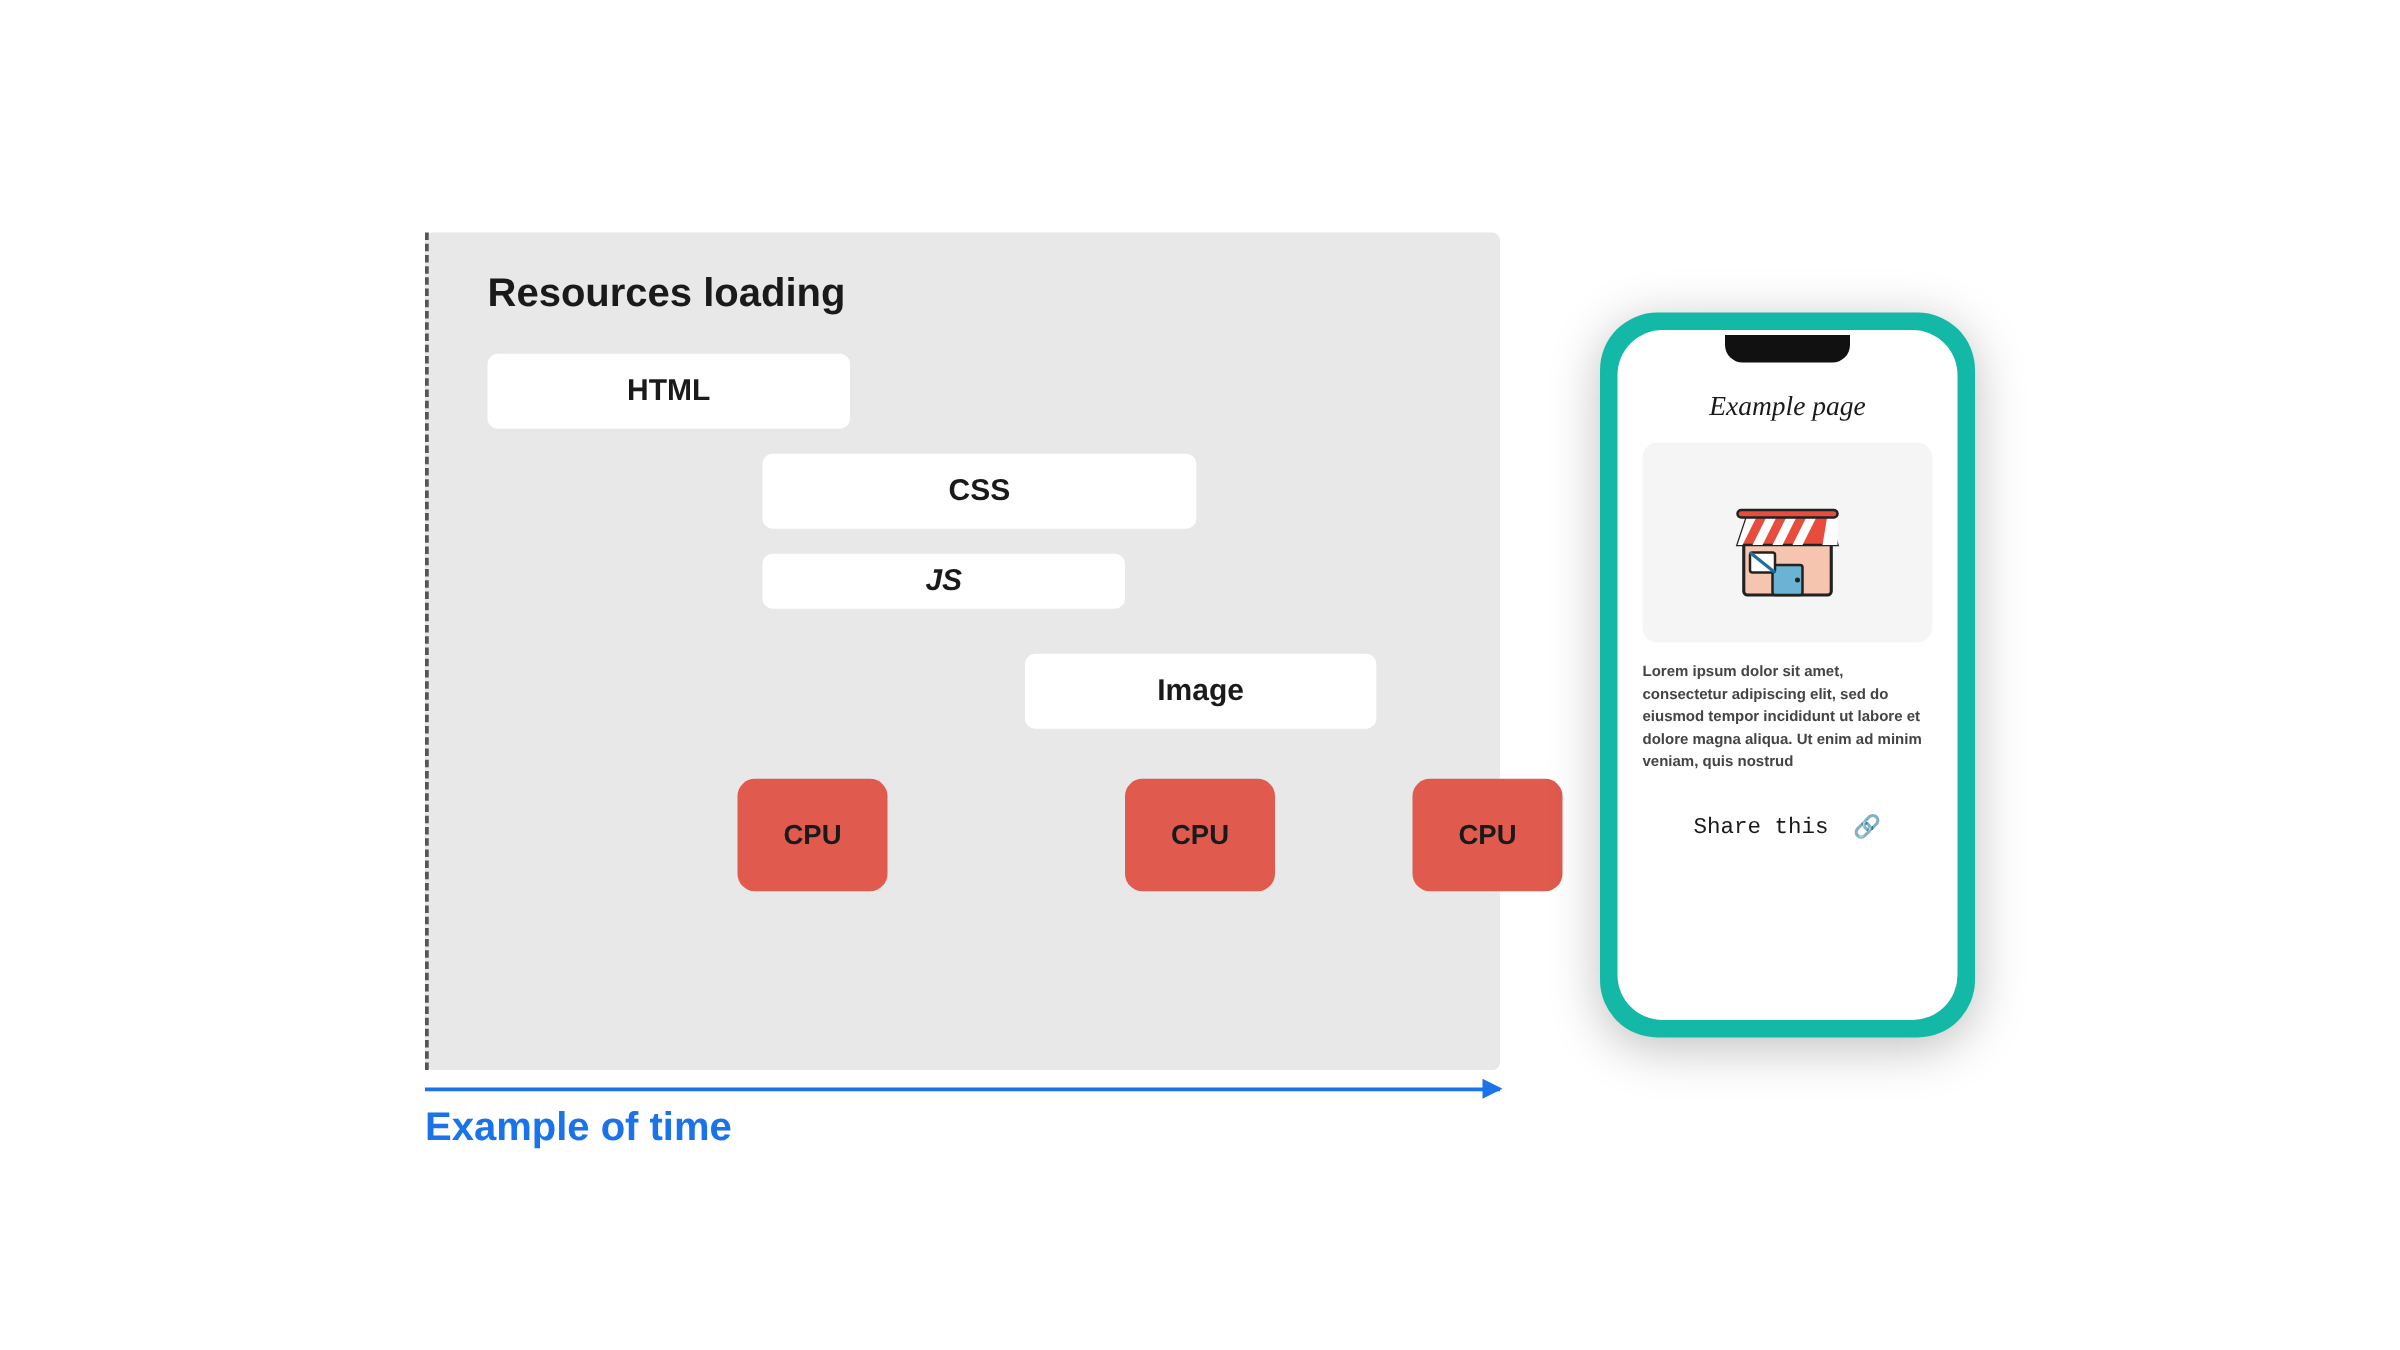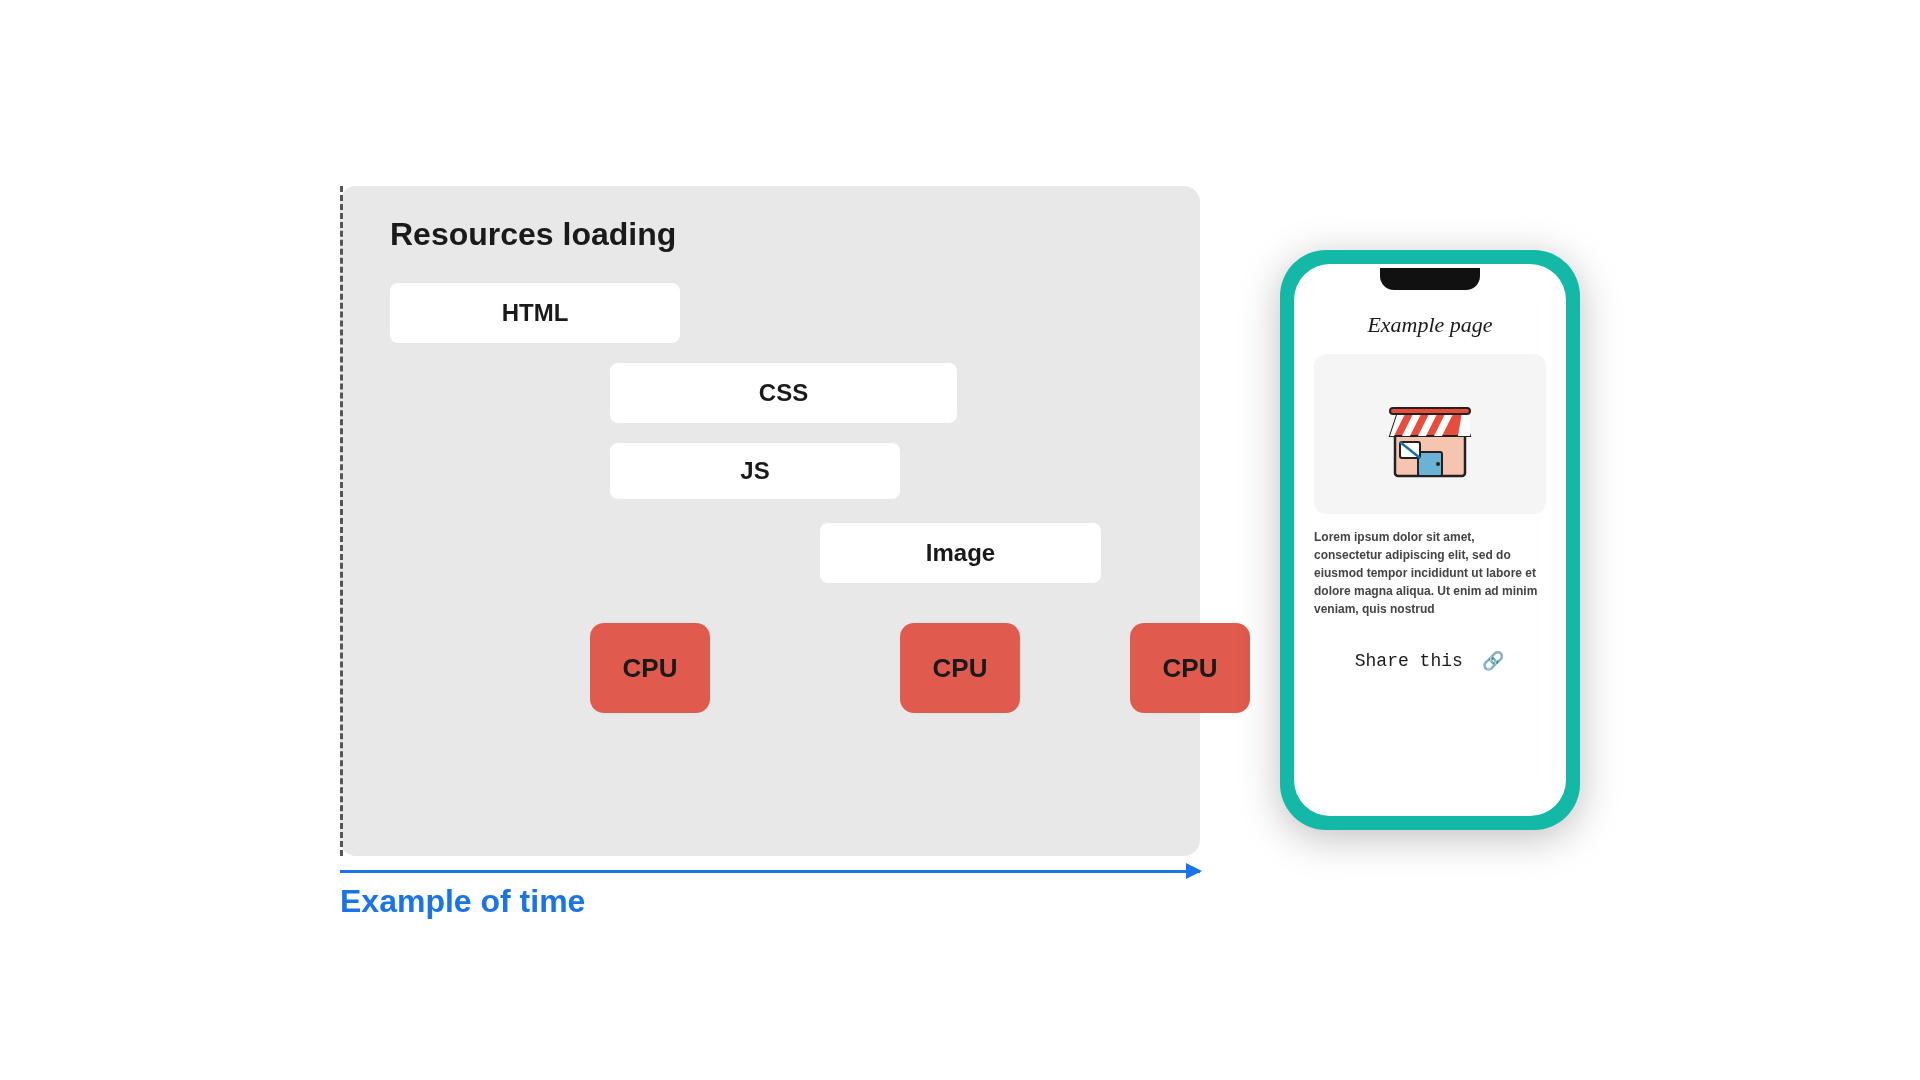--- a/index.html
+++ b/index.html
@@ -20,21 +20,21 @@
       position: relative;
       width: 860px;
       height: 760px;
       display: flex;
       flex-direction: column;
       justify-content: flex-end;
     }
 
     .diagram-box {
       background: #e8e8e8;
-      border-radius: 16px;
+      border-radius: 6px;
       padding: 30px 30px 60px 30px;
       position: relative;
       width: 860px;
       height: 670px;
     }
 
     .dashed-left {
       position: absolute;
       left: 0;
       top: 0;
@@ -72,21 +72,21 @@
 
     .cpu-box {
       position: absolute;
       background: #e05a4e;
       border-radius: 14px;
       display: flex;
       align-items: center;
       justify-content: center;
       color: #1a1a1a;
       font-weight: 700;
-      font-size: 26px;
+      font-size: 22px;
       width: 120px;
       height: 90px;
     }
 
     .time-axis {
       display: flex;
       align-items: center;
       margin-top: 14px;
       padding-left: 0;
     }
@@ -216,21 +216,21 @@
     <div class="resources-area">
 
       <div class="resource-bar" style="left:0px; top:0px; width:290px; height:60px;">
         <span>HTML</span>
       </div>
 
       <div class="resource-bar" style="left:220px; top:80px; width:347px; height:60px;">
         <span>CSS</span>
       </div>
 
-      <div class="resource-bar" style="left:220px; top:160px; width:290px; height:56px;">
+      <div class="resource-bar" style="left:220px; top:160px; width:290px; height:44px;font-style:italic;">
         <span>JS</span>
       </div>
 
       <div class="resource-bar" style="left:430px; top:240px; width:281px; height:60px;align-items:center;">
         <span>Image</span>
       </div>
 
       <div class="cpu-box" style="left:200px; top:340px;">
         <span>CPU</span>
       </div>

